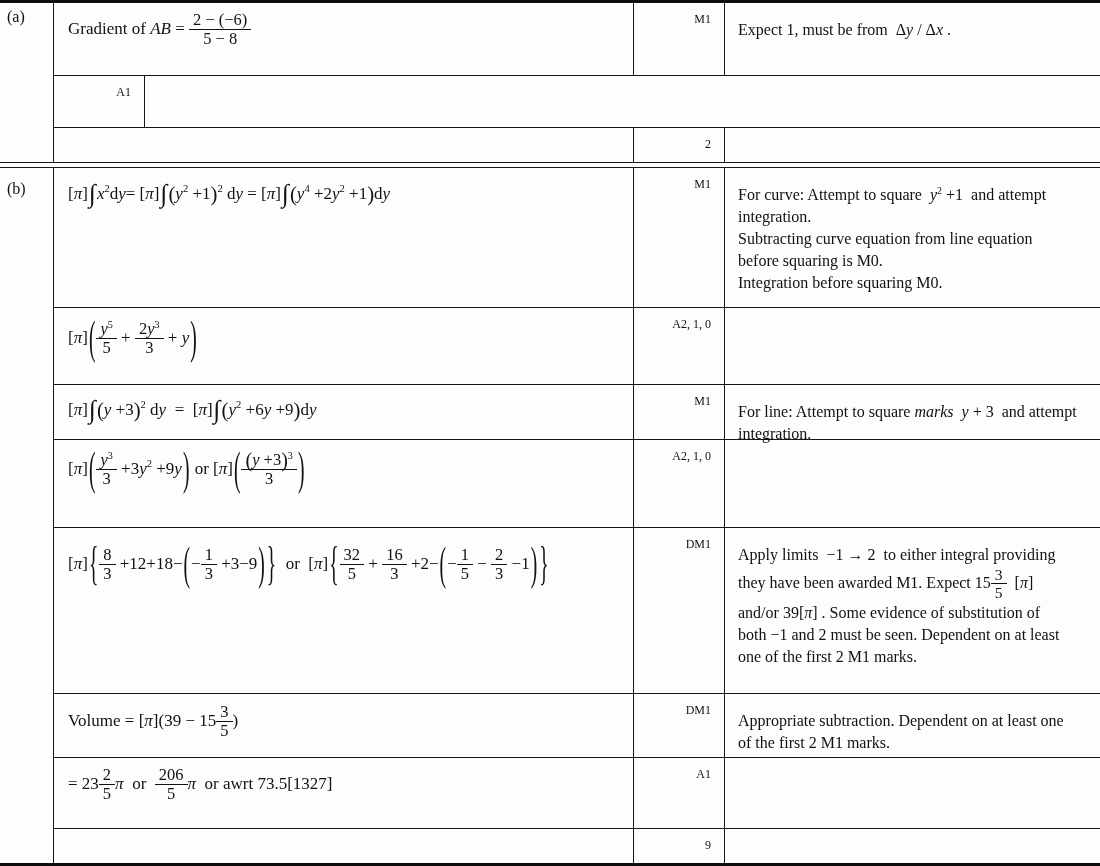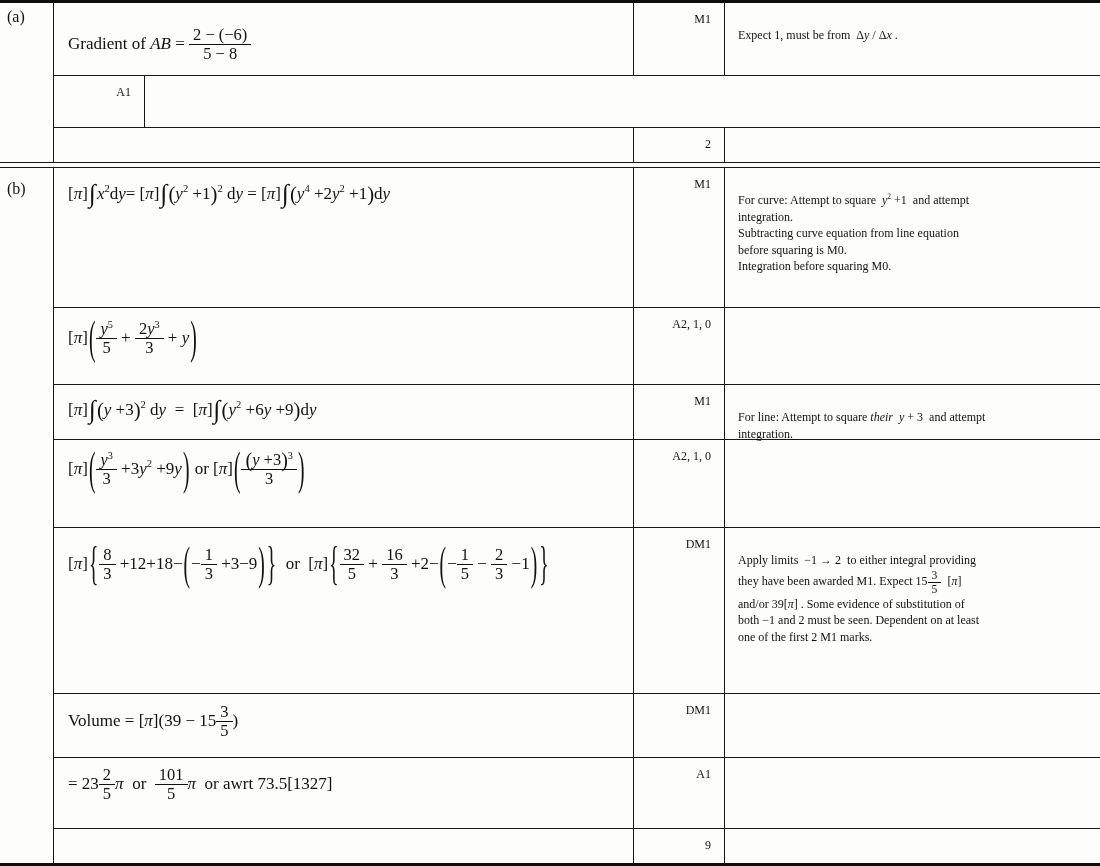--- a/index.html
+++ b/index.html
@@ -19,22 +19,22 @@
   .row + .row{border-top:1.5px solid #161616;}
   .working{
     width:580px;box-sizing:border-box;border-right:1.6px solid #161616;
     padding-left:14px;font-size:17px;white-space:pre-wrap;flex:none;
   }
   .mark{
     width:91px;box-sizing:border-box;border-right:1.6px solid #161616;
     font-weight:normal;font-size:12px;text-align:right;padding:9px 13px 0 0;flex:none;
   }
   .comment{
-    flex:1;min-width:0;font-size:12px;line-height:1.38;
-    padding:24px 6px 4px 13px;white-space:pre-wrap;
+    flex:1;min-width:0;font-size:16px;line-height:1.38;
+    padding:16px 6px 4px 13px;white-space:pre-wrap;
   }
   .sep{height:6px;box-sizing:border-box;border-top:1.6px solid #161616;border-bottom:1.6px solid #161616;}
   
   .mi{font-style:italic;}
   sup{font-size:0.62em;line-height:0;}
   .intg{font-size:1.5em;line-height:0;vertical-align:-0.12em;padding:0 1px;}
   .brk{display:inline-block;vertical-align:middle;}
   .z1{display:inline;font-size:1.22em;line-height:0;vertical-align:-0.08em;}
   .z3{transform:scaleY(2.35);transform-origin:center;font-size:1.15em;line-height:1;padding:0 1px;}
   .frac{display:inline-block;vertical-align:middle;text-align:center;line-height:1.12;font-size:0.97em;}
@@ -45,21 +45,21 @@
 <body>
 
 <div class="sheet">
 
   <div class="section">
     <div class="label-col">
       <span>(a)</span>
     </div>
     <div class="rows">
       <div class="row" style="height:72px">
-        <div class="working" style="padding-top:23px">Gradient of <span class="mi">AB</span> = <span class="frac"><span class="fn">2 − (−6)</span><span class="fd">5 − 8</span></span></div>
+        <div class="working" style="padding-top:8px">Gradient of <span class="mi">AB</span> = <span class="frac"><span class="fn">2 − (−6)</span><span class="fd">5 − 8</span></span></div>
         <div class="mark">M1</div>
         <div class="comment">Expect 1, must be from  Δ<span class="mi">y</span> / Δ<span class="mi">x</span> .</div>
       </div>
       <div class="row" style="height:52px">
         <div class="mark">A1</div>
       </div>
       <div class="row" style="height:35px">
         <div class="working"></div>
         <div class="mark">2</div>
         <div class="comment"></div>
@@ -80,37 +80,38 @@
         <div class="comment">For curve: Attempt to square  <span class="mi">y</span><sup>2</sup> +1  and attempt<br>integration.<br>Subtracting curve equation from line equation<br>before squaring is M0.<br>Integration before squaring M0.</div>
       </div>
       <div class="row" style="height:77px">
         <div class="working" style="padding-top:12px">[<span class="mi">π</span>]<span class="brk z3">(</span><span class="frac"><span class="fn"><span class="mi">y</span><sup>5</sup></span><span class="fd">5</span></span> + <span class="frac"><span class="fn">2<span class="mi">y</span><sup>3</sup></span><span class="fd">3</span></span> + <span class="mi">y</span><span class="brk z3">)</span></div>
         <div class="mark">A2, 1, 0</div>
         <div class="comment"></div>
       </div>
       <div class="row" style="height:55px">
         <div class="working" style="padding-top:15px">[<span class="mi">π</span>]<span class="intg">∫</span><span class="brk z1">(</span><span class="mi">y</span> +3<span class="brk z1">)</span><sup>2</sup> d<span class="mi">y</span>  =  [<span class="mi">π</span>]<span class="intg">∫</span><span class="brk z1">(</span><span class="mi">y</span><sup>2</sup> +6<span class="mi">y</span> +9<span class="brk z1">)</span>d<span class="mi">y</span></div>
         <div class="mark">M1</div>
-        <div class="comment">For line: Attempt to square <span class="mi">their</span>  <span class="mi">y</span> + 3  and attempt<br>integration.</div>
+        <div class="comment">For line: Attempt to square <span class="mi">marks</span>  <span class="mi">y</span> + 3  and attempt<br>integration.</div>
       </div>
       <div class="row" style="height:88px">
         <div class="working" style="padding-top:11px">[<span class="mi">π</span>]<span class="brk z3">(</span><span class="frac"><span class="fn"><span class="mi">y</span><sup>3</sup></span><span class="fd">3</span></span> +3<span class="mi">y</span><sup>2</sup> +9<span class="mi">y</span><span class="brk z3">)</span> or [<span class="mi">π</span>]<span class="brk z3">(</span><span class="frac"><span class="fn"><span class="brk z1">(</span><span class="mi">y</span> +3<span class="brk z1">)</span><sup>3</sup></span><span class="fd">3</span></span><span class="brk z3">)</span></div>
         <div class="mark">A2, 1, 0</div>
       </div>
       <div class="row" style="height:166px">
         <div class="working" style="padding-top:18px">[<span class="mi">π</span>]<span class="brk z3">{</span><span class="frac"><span class="fn">8</span><span class="fd">3</span></span> +12+18−<span class="brk z3">(</span>−<span class="frac"><span class="fn">1</span><span class="fd">3</span></span> +3−9<span class="brk z3">)</span><span class="brk z3">}</span>  or  [<span class="mi">π</span>]<span class="brk z3">{</span><span class="frac"><span class="fn">32</span><span class="fd">5</span></span> + <span class="frac"><span class="fn">16</span><span class="fd">3</span></span> +2−<span class="brk z3">(</span>−<span class="frac"><span class="fn">1</span><span class="fd">5</span></span> − <span class="frac"><span class="fn">2</span><span class="fd">3</span></span> −1<span class="brk z3">)</span><span class="brk z3">}</span></div>
         <div class="mark">DM1</div>
         <div class="comment">Apply limits  −1 → 2  to either integral providing<br>they have been awarded M1. Expect 15<span class="frac"><span class="fn">3</span><span class="fd">5</span></span>  [<span class="mi">π</span>]<br>and/or 39[<span class="mi">π</span>] . Some evidence of substitution of<br>both −1 and 2 must be seen. Dependent on at least<br>one of the first 2 M1 marks.</div>
       </div>
       <div class="row" style="height:64px">
         <div class="working" style="padding-top:9px">Volume = [<span class="mi">π</span>](39 − 15<span class="frac"><span class="fn">3</span><span class="fd">5</span></span>)</div>
         <div class="mark">DM1</div>
+        <div class="comment">Appropriate subtraction. Dependent on at least one<br>of the first 2 M1 marks.</div>
       </div>
       <div class="row" style="height:71px">
-        <div class="working" style="padding-top:8px">= 23<span class="frac"><span class="fn">2</span><span class="fd">5</span></span><span class="mi">π</span>  or  <span class="frac"><span class="fn">101</span><span class="fd">5</span></span><span class="mi">π</span>  or awrt 73.5[1327]</div>
+        <div class="working" style="padding-top:8px">= 23<span class="frac"><span class="fn">2</span><span class="fd">5</span></span><span class="mi">π</span>  or  <span class="frac"><span class="fn">206</span><span class="fd">5</span></span><span class="mi">π</span>  or awrt 73.5[1327]</div>
         <div class="mark">A1</div>
         <div class="comment"></div>
       </div>
       <div class="row" style="height:36px">
         <div class="working"></div>
         <div class="mark">9</div>
         <div class="comment"></div>
       </div>
     </div>
   </div>

